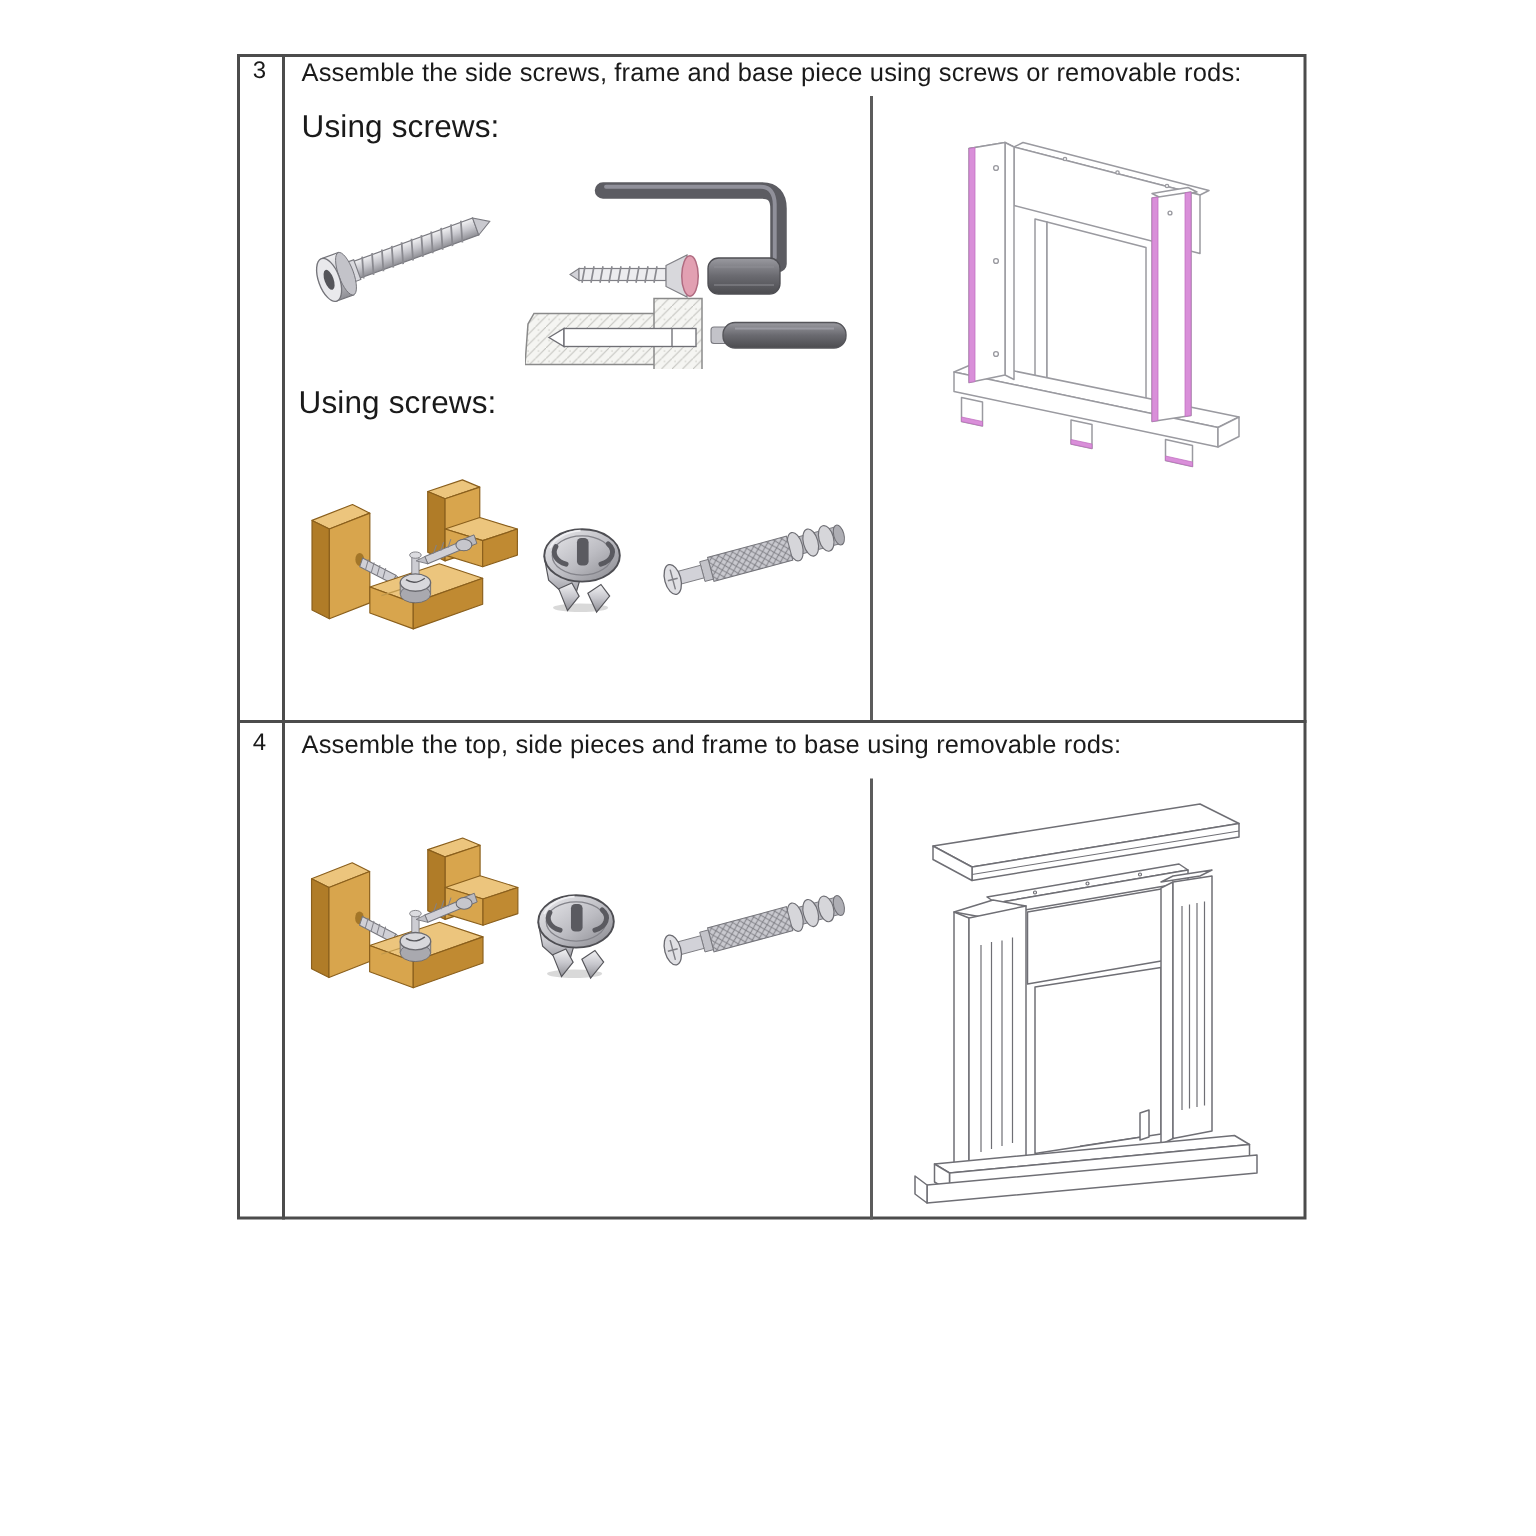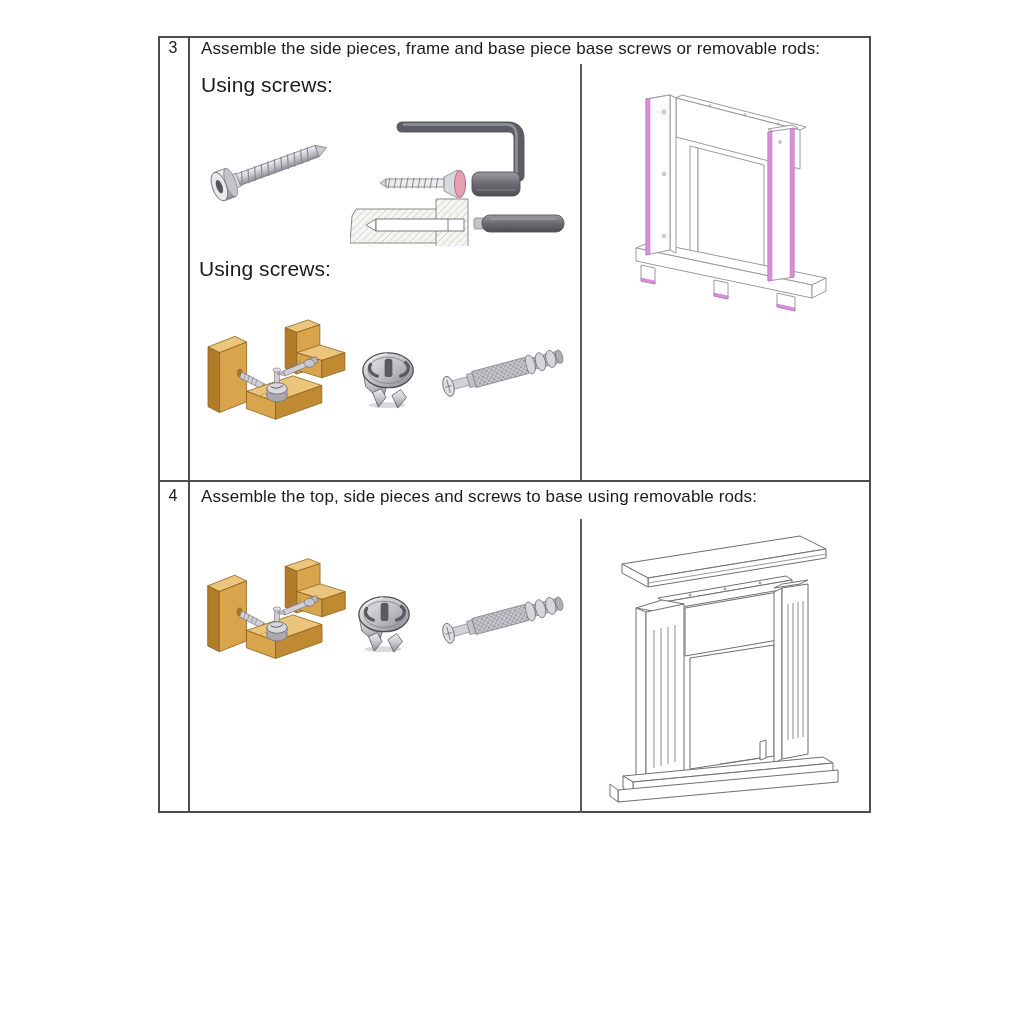--- a/index.html
+++ b/index.html
@@ -123,26 +123,26 @@
     </defs>
   </svg>
 
   <div class="abs outer-border"></div>
   <div class="abs v-num"></div>
   <div class="abs h-row"></div>
   <div class="abs v-div3"></div>
   <div class="abs v-div4"></div>
 
   <div class="abs step-num" style="left:158px;top:39px;">3</div>
-  <div class="abs instr" style="left:201px;top:39px;">Assemble the side pieces, frame and base piece base screws or removable rods:</div>
+  <div class="abs instr" style="left:201px;top:39px;">Assemble the side screws, frame and base piece using screws or removable rods:</div>
   <div class="abs sublabel" style="left:201px;top:73px;">Using screws:</div>
   <div class="abs sublabel" style="left:199px;top:257px;">Using screws:</div>
 
   <div class="abs step-num" style="left:158px;top:487px;">4</div>
-  <div class="abs instr" style="left:201px;top:487px;">Assemble the top, side pieces and screws to base using removable rods:</div>
+  <div class="abs instr" style="left:201px;top:487px;">Assemble the top, side pieces and frame to base using removable rods:</div>
 
   <svg class="abs" style="left:198px;top:128px;" width="140" height="95" viewBox="0 0 140 95">
     <g transform="translate(12,62) rotate(-20)">
       <rect x="28" y="-6" width="86" height="12" fill="url(#gMetal)" stroke="#7a7a80" stroke-width="0.8"></rect>
       <polygon points="114,-6 124,0 114,6" fill="#c9c9cf" stroke="#7a7a80" stroke-width="0.7"></polygon>
       <g stroke="#8a8a90" stroke-width="1.2">
         <path d="M36,-7 L32,7 M43,-7 L39,7 M50,-7 L46,7 M57,-7 L53,7 M64,-7 L60,7 M71,-7 L67,7 M78,-7 L74,7 M85,-7 L81,7 M92,-7 L88,7 M99,-7 L95,7 M106,-7 L102,7"></path>
       </g>
       <rect x="22" y="-7" width="8" height="14" fill="#d9d9de" stroke="#7a7a80" stroke-width="0.7"></rect>
       <rect x="10" y="-15" width="12" height="30" fill="url(#gMetal)" stroke="#74747a" stroke-width="0.8"></rect>

